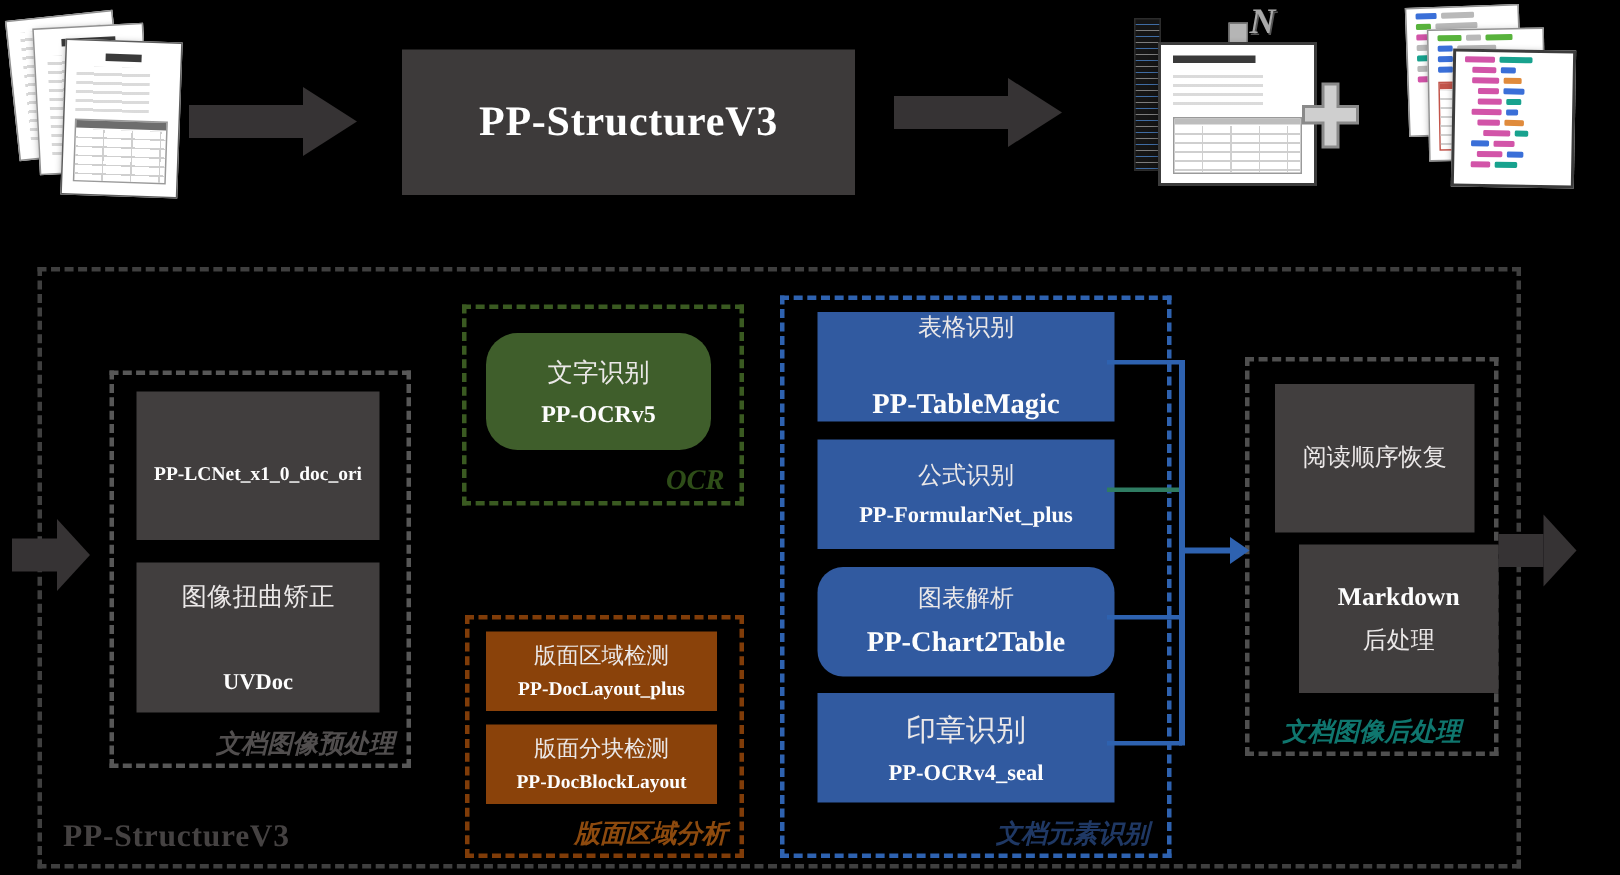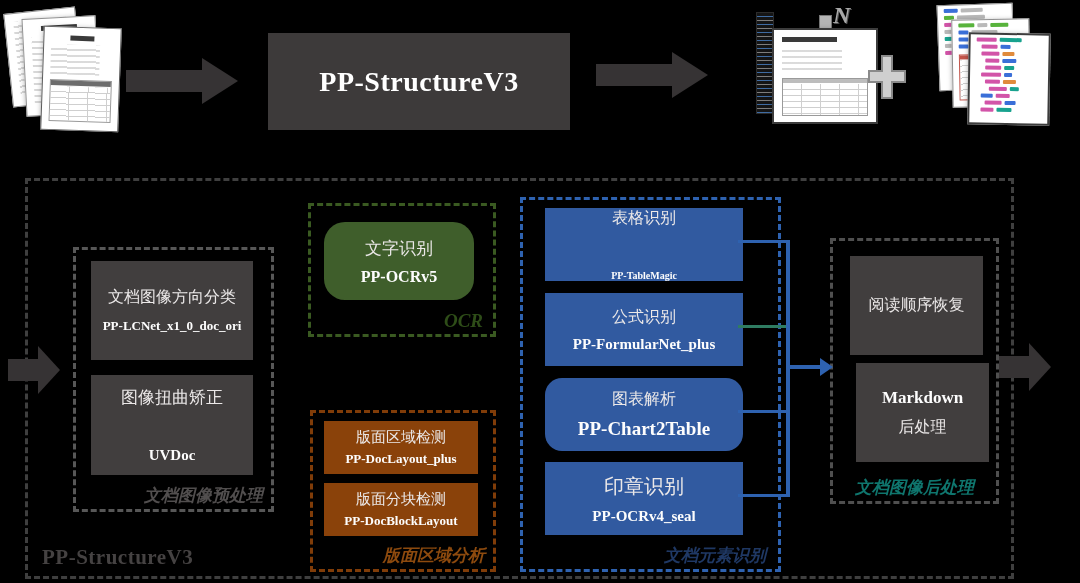--- a/index.html
+++ b/index.html
@@ -233,21 +233,20 @@
           <div class="chip c-teal" style="width:15px;"></div>
         </div>
     </div>
   </div>
 
   <div class="outer">
     <div class="outer-label">PP-StructureV3</div>
 
     <div class="group g-pre">
       <div class="nbox b-gray" style="left:15px;top:11px;width:162px;height:99px;">
-        <div class="t" style="font-size:16px;">文档图像方向分类</div>
         <div class="m" style="font-size:13px;margin-top:10px;">PP-LCNet_x1_0_doc_ori</div>
       </div>
       <div class="nbox b-gray" style="left:15px;top:125px;width:162px;height:100px;gap:28px;">
         <div class="t" style="font-size:17px;">图像扭曲矫正</div>
         <div class="m" style="font-size:15px;margin-top:10px;">UVDoc</div>
       </div>
       <div class="group-label">文档图像预处理</div>
     </div>
 
     <div class="group g-ocr">
@@ -266,42 +265,42 @@
       <div class="nbox b-orange" style="left:11px;top:70px;width:154px;height:53px;">
         <div class="t" style="font-size:15px;">版面分块检测</div>
         <div class="m" style="font-size:13px;margin-top:4px;">PP-DocBlockLayout</div>
       </div>
       <div class="group-label">版面区域分析</div>
     </div>
 
     <div class="group g-elem">
       <div class="nbox b-blue" style="left:22px;top:8px;width:198px;height:73px;justify-content:space-between;">
         <div class="t" style="font-size:16px;">表格识别</div>
-        <div class="m" style="font-size:10px;margin-top:8px;">PP-TableMagic</div>
+        <div class="m" style="font-size:19px;margin-top:8px;">PP-TableMagic</div>
       </div>
       <div class="nbox b-blue" style="left:22px;top:93px;width:198px;height:73px;">
         <div class="t" style="font-size:16px;">公式识别</div>
         <div class="m" style="font-size:15px;margin-top:8px;">PP-FormularNet_plus</div>
       </div>
       <div class="nbox b-blue" style="left:22px;top:178px;width:198px;height:73px;border-radius:17px;">
         <div class="t" style="font-size:16px;">图表解析</div>
         <div class="m" style="font-size:19px;margin-top:8px;">PP-Chart2Table</div>
       </div>
       <div class="nbox b-blue" style="left:22px;top:262px;width:198px;height:73px;">
         <div class="t" style="font-size:20px;">印章识别</div>
         <div class="m" style="font-size:15px;margin-top:8px;">PP-OCRv4_seal</div>
       </div>
       <div class="group-label">文档元素识别</div>
     </div>
 
     <div class="group g-post">
       <div class="nbox b-gray" style="left:17px;top:15px;width:133px;height:99px;">
         <div class="t" style="font-size:16px;">阅读顺序恢复</div>
       </div>
-      <div class="nbox b-gray" style="left:23px;top:122px;width:133px;height:99px;">
+      <div class="nbox b-gray" style="left:33px;top:122px;width:133px;height:99px;">
         <div class="m" style="font-size:17px;">Markdown</div>
         <div class="t" style="font-size:16px;margin-top:9px;">后处理</div>
       </div>
       <div class="group-label">文档图像后处理</div>
     </div>
   </div>
 
   <div class="conn" style="left:738px;top:240px;width:50px;"></div>
   <div class="conn green" style="left:738px;top:325px;width:50px;"></div>
   <div class="conn" style="left:738px;top:410px;width:50px;"></div>

